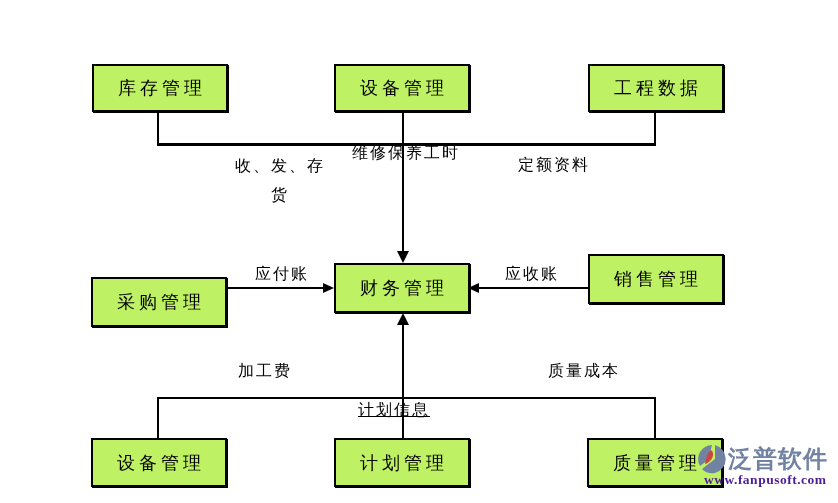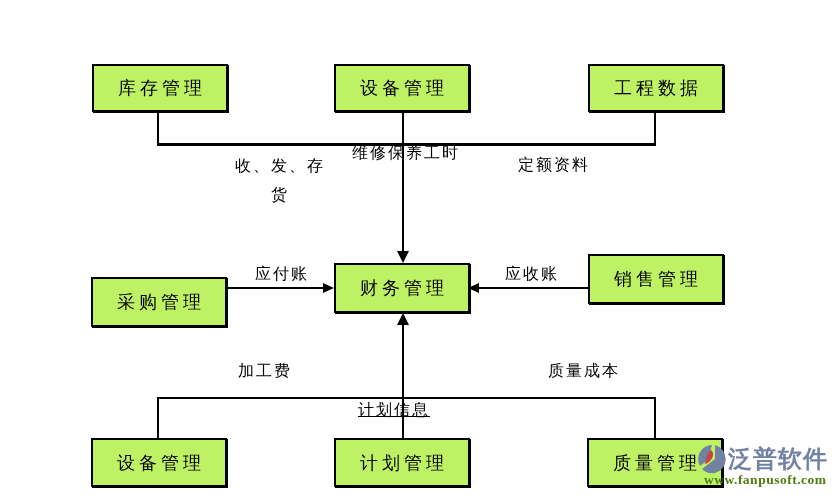--- a/index.html
+++ b/index.html
@@ -181,16 +181,16 @@
     <div class="wm-row">
       <span style="display:inline-block; width:30px; height:30px;">
         <svg width="30" height="30" viewBox="0 0 30 30">
           <path d="M14 1 A14 14 0 0 0 2 22 L 10 16 Z" fill="#7282a2"></path>
           <path d="M17 1 A14.5 14.5 0 0 1 17 29 A14.5 14.5 0 0 1 4 25 L 17 15 Z" fill="#7282a2"></path>
           <path d="M13 6 C 16 8 16 13 12 17 C 10 19 8 20 7 20 C 8 15 9 9 13 6 Z" fill="#cc4543"></path>
         </svg>
       </span>
       <span class="wm-brand" style="color:#7282a2;">泛普软件</span>
     </div>
-    <div class="wm-url" style="color:#4d7c0f;">www.fanpusoft.com</div>
+    <div class="wm-url" style="color:#4c1d95;">www.fanpusoft.com</div>
   </div>
 
 </div>
 
 </body></html>

